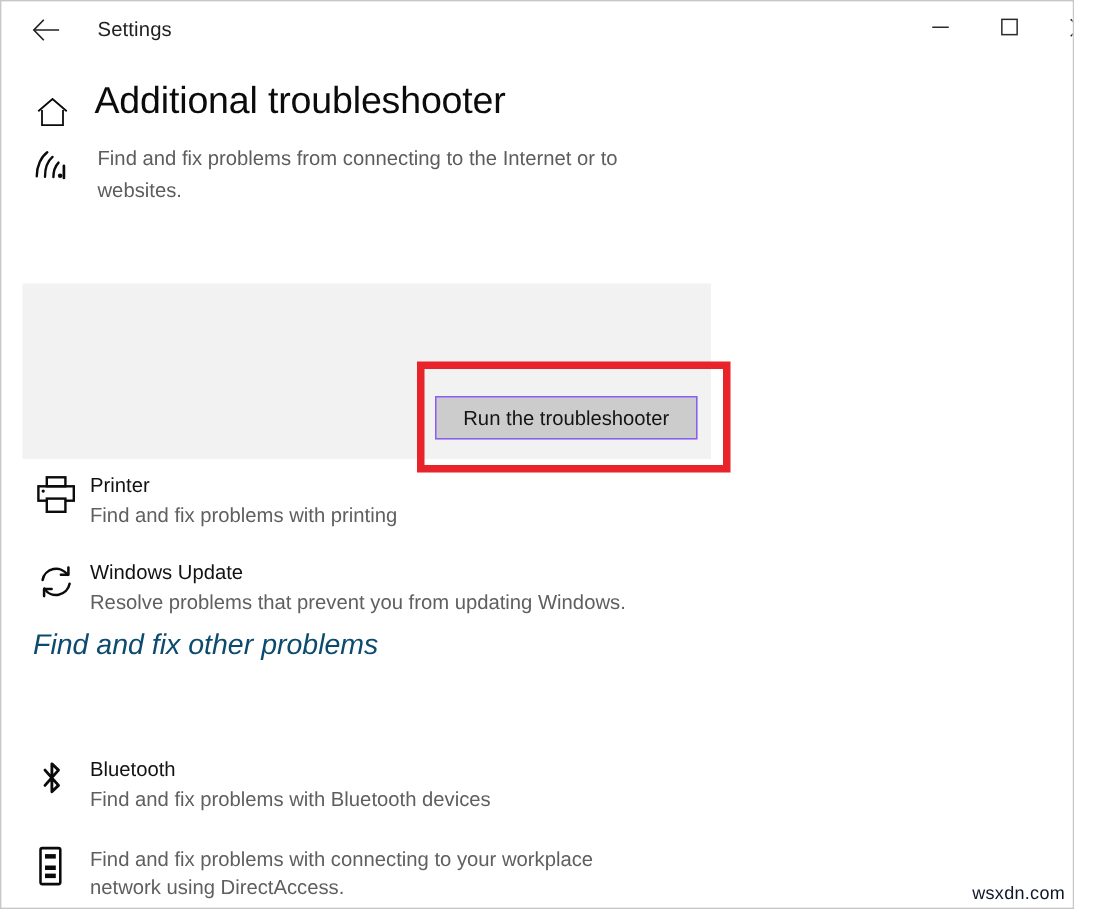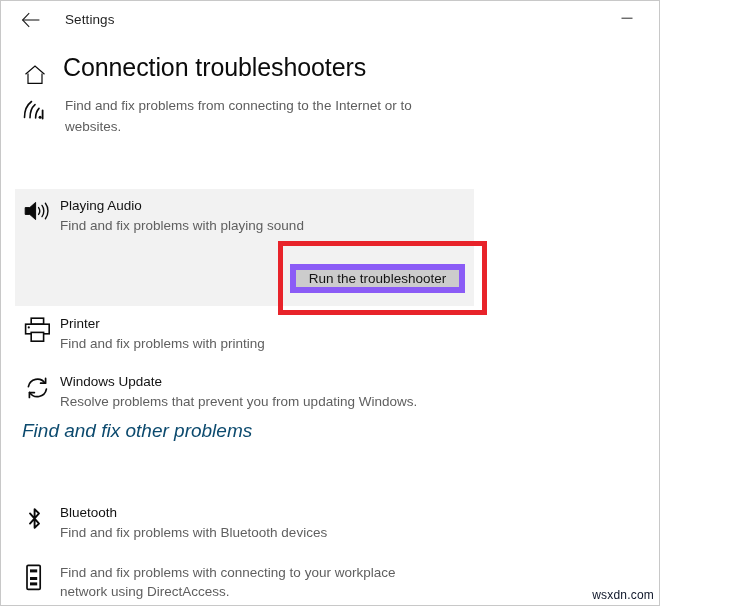--- a/index.html
+++ b/index.html
@@ -10,21 +10,21 @@
   body {
     width: 743px;
     height: 606px;
     font-family: "Liberation Sans", sans-serif;
     overflow: hidden;
     position: relative;
   }
   .window {
     position: absolute;
     left: 0; top: 0;
-    width: 660px;
+    width: 716px;
     height: 606px;
     background: #ffffff;
     border: 1px solid #c8c8c8;
     box-sizing: border-box;
     overflow: hidden;
   }
 
   
   .titlebar {
     position: absolute;
@@ -154,21 +154,21 @@
     margin-top: 1px;
   }
 
   .run-button {
     position: absolute;
     left: 289px;
     top: 226px;
     width: 175px;
     height: 29px;
     background: #cccccc;
-    border: 6px solid #8b5cf6;
+    border: 1px solid #8b5cf6;
     color: #141414;
     font-size: 13.5px;
     font-family: "Liberation Sans", sans-serif;
     display: flex;
     align-items: center;
     justify-content: center;
     padding: 0;
     box-sizing: border-box;
   }
 
@@ -253,54 +253,38 @@
 
   <div class="content">
 
     <div class="page-head">
       <div class="home-icon">
         <svg width="24" height="24" viewBox="0 0 24 24" aria-hidden="true">
           <path d="M2.5 11.2 L12 3 L21.5 11.2" fill="none" stroke="currentColor" stroke-width="1.2"></path>
           <path d="M5 10.4 V20.4 H19 V10.4" fill="none" stroke="currentColor" stroke-width="1.2"></path>
         </svg>
       </div>
-      <div class="page-title">Connection troubleshooters</div>
+      <div class="page-title">Additional troubleshooter</div>
 
       <div class="wifi-icon">
         <svg width="26" height="22" viewBox="0 0 26 22" aria-hidden="true">
           <g stroke="currentColor" fill="none" stroke-width="1.6" stroke-linecap="round">
             <path d="M2.5 17.5 C2.5 10.5 5.5 4.5 9.5 1.5"></path>
             <path d="M8.0 17.8 C8.0 12.0 10.0 7.2 13.0 4.6"></path>
             <path d="M13.6 18.0 C13.6 14.0 15.0 10.6 17.0 8.4"></path>
           </g>
           <path d="M20.6 10.5 L20.6 18.6" stroke="currentColor" stroke-width="1.8" stroke-linecap="round"></path>
           <circle cx="18.1" cy="17.2" r="1.5" fill="currentColor"></circle>
         </svg>
       </div>
       <div class="page-sub">Find and fix problems from connecting to the Internet or to websites.</div>
     </div>
 
     <div class="card"></div>
 
-    <div class="row" style="left:23px; top:159px; width:440px;">
-      <div class="row-icon">
-        <svg width="27" height="24" viewBox="0 0 27 24" aria-hidden="true">
-          <path d="M1.2 8.6 H5.8 L11.6 3.4 V20.6 L5.8 15.4 H1.2 Z" fill="currentColor" stroke="currentColor" stroke-width="1" stroke-linejoin="round"></path>
-          <g fill="none" stroke="currentColor" stroke-width="1.4" stroke-linecap="round">
-            <path d="M14.6 8.6 C16.0 10.6 16.0 13.4 14.6 15.4"></path>
-            <path d="M18.0 6.4 C20.4 9.6 20.4 14.4 18.0 17.6"></path>
-            <path d="M21.4 4.2 C24.8 8.6 24.8 15.4 21.4 19.8"></path>
-          </g>
-        </svg>
-      </div>
-      <div class="row-text">
-        <div class="row-name">Playing Audio</div>
-        <div class="row-desc">Find and fix problems with playing sound</div>
-      </div>
-    </div>
 
     <button class="run-button">Run the troubleshooter</button>
 
     <div class="red-box"></div>
 
     <div class="row" style="left:23px; top:335px; width:440px;">
       <div class="row-icon">
         <svg width="28" height="26" viewBox="0 0 28 26" aria-hidden="true">
           <g fill="none" stroke="currentColor" stroke-width="1.7" stroke-linecap="round">
             <path d="M21.0 8.2 A9.2 9.2 0 0 0 4.4 11.6"></path>

